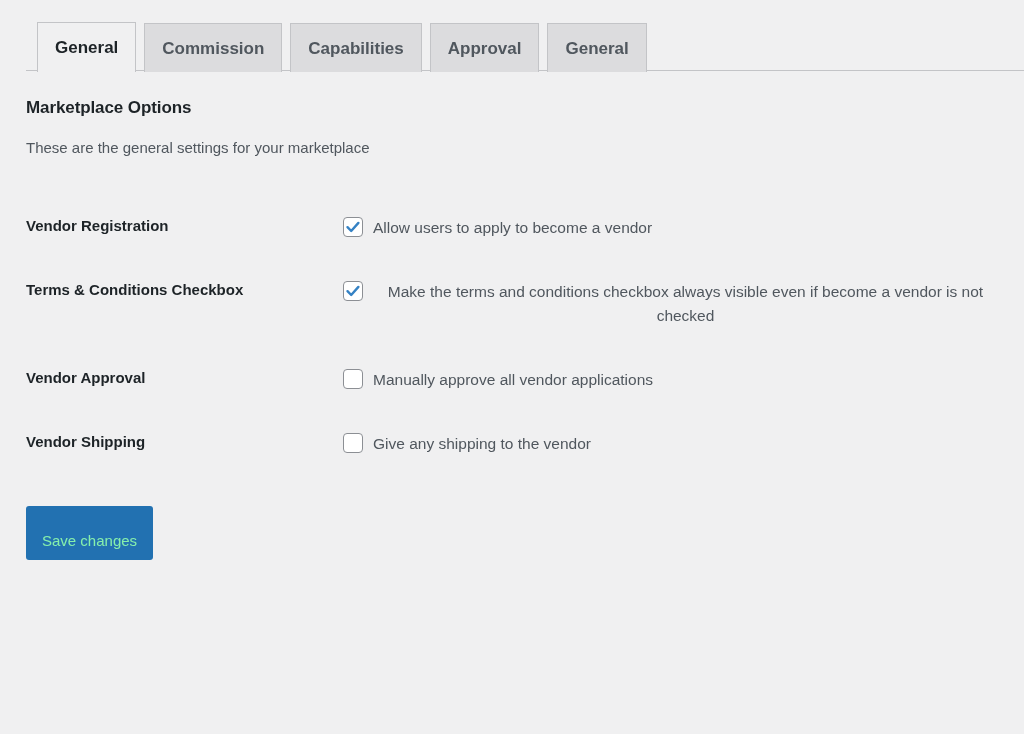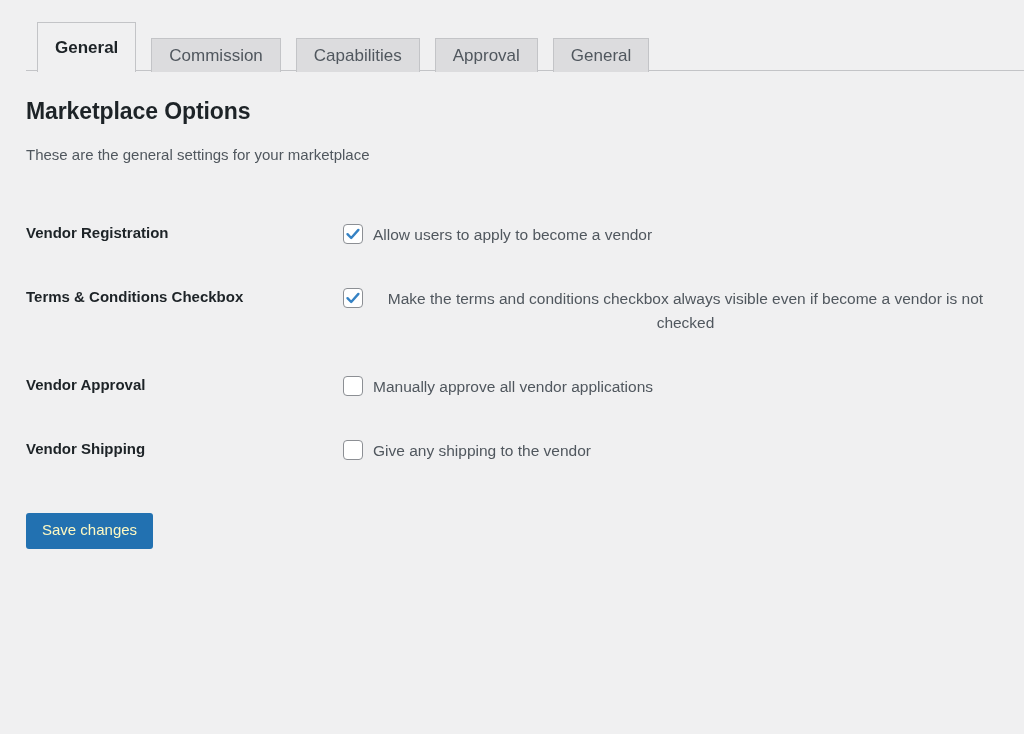--- a/index.html
+++ b/index.html
@@ -29,37 +29,38 @@
     top: 70px;
     height: 1px;
     background: #c3c4c7;
   }
   .tab-row {
     position: absolute;
     left: 37px;
     top: 22px;
     display: flex;
     align-items: flex-end;
-    gap: 15px;
+    gap: 8px;
     z-index: 2;
   }
   .tab {
-    height: 34px;
+    height: 49px;
     box-sizing: border-box;
     padding: 0 17px;
     display: flex;
     align-items: center;
     justify-content: center;
     font-size: 17px;
     color: #50575e;
     background: #dcdcde;
     border: 1px solid #c3c4c7;
     border-bottom: none;
     line-height: 1;
     white-space: nowrap;
+    font-weight: bold;
   }
   .tab.active {
     background: #f0f0f1;
     color: #1d2327;
     font-weight: bold;
     border-color: #c3c4c7;
     height: 50px;
     position: relative;
     z-index: 3;
   }
@@ -71,21 +72,21 @@
     bottom: -1px;
     height: 2px;
     background: #f0f0f1;
   }
 
   
   .content {
     padding: 0 26px;
   }
   .page-title {
-    font-size: 23px;
+    font-size: 17px;
     font-weight: bold;
     color: #1d2327;
     margin: 26px 0 0 0;
     letter-spacing: -0.1px;
   }
   .page-desc {
     font-size: 15px;
     color: #50575e;
     margin: 21px 0 0 0;
   }
@@ -146,26 +147,26 @@
   }
 
   
   .save-wrap {
     margin-top: 30px;
     padding-bottom: 20px;
   }
   .save-button {
     display: inline-block;
     background: #2271b1;
-    color: #fef9c3;
+    color: #86efac;
     font-size: 15px;
     font-family: "Liberation Sans", sans-serif;
     border: none;
     border-radius: 3px;
-    padding: 9px 16px 12px 16px;
+    padding: 27px 16px 12px 16px;
     cursor: pointer;
     line-height: 1;
   }
 </style>
 </head>
 <body>
 
 <div class="tab-strip">
   <div class="tab-underline"></div>
   <div class="tab-row">

